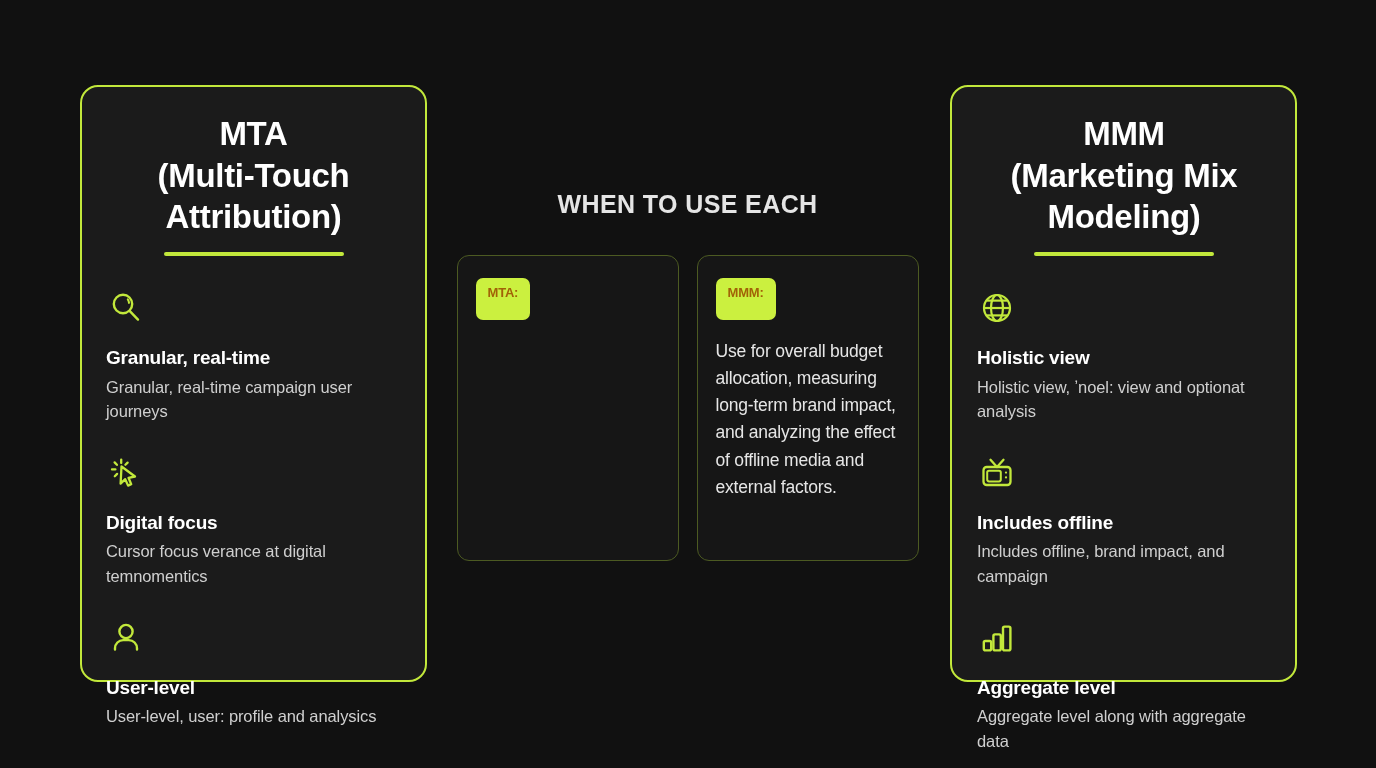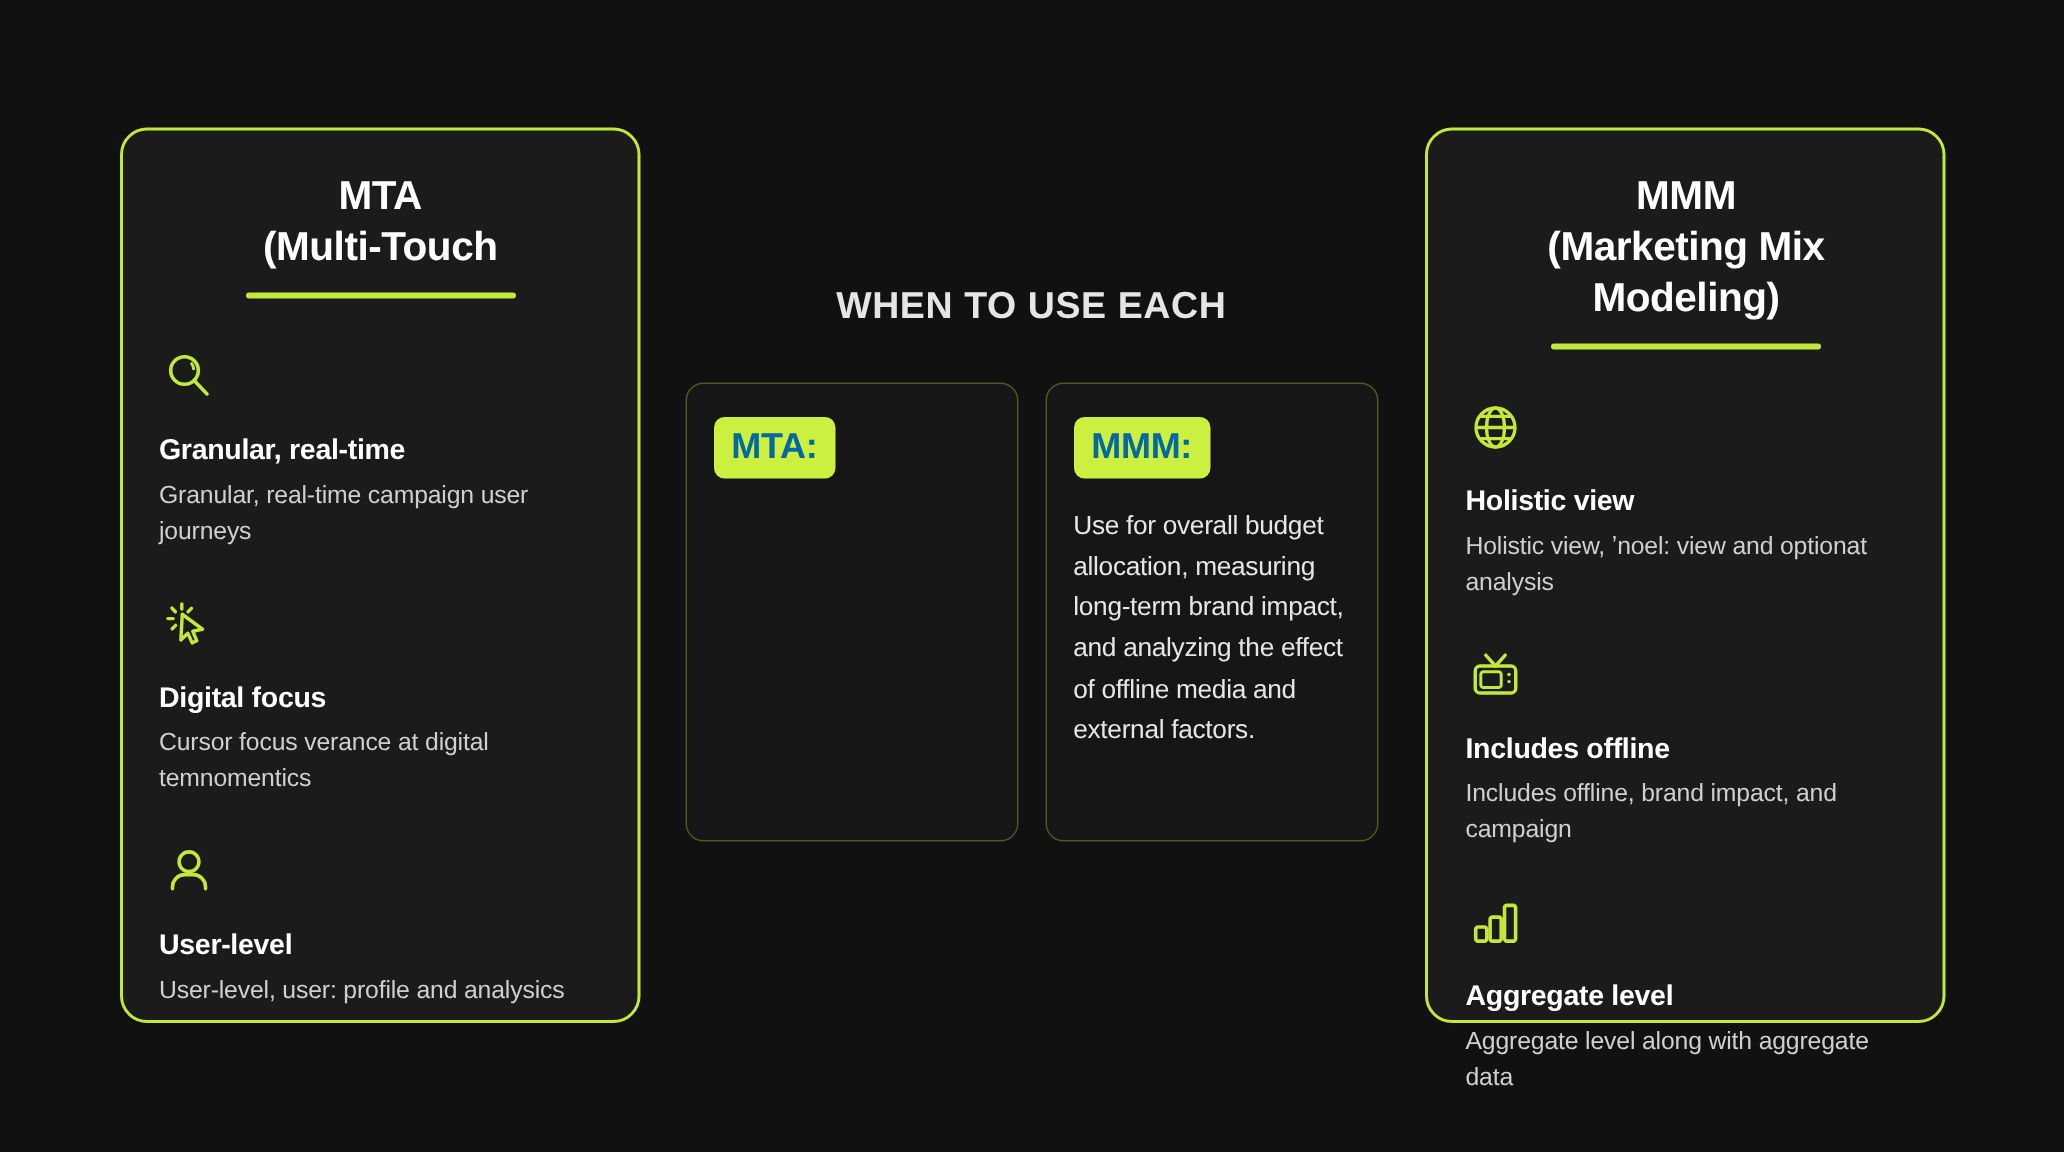--- a/index.html
+++ b/index.html
@@ -25,21 +25,21 @@
     background: #1b1b1b;
     border: 2px solid #c2e83b;
     border-radius: 18px;
     padding: 26px 24px 20px 24px;
   }
   .side-card.left  { left: 80px; }
   .side-card.right { left: 950px; padding-left: 25px; }
 
   .card-title {
     color: #ffffff;
-    font-size: 27px;
+    font-size: 33px;
     font-weight: bold;
     line-height: 1.26;
     text-align: center;
     letter-spacing: -0.3px;
   }
   .title-rule {
     width: 180px;
     height: 4px;
     background: #c2e83b;
     border-radius: 2px;
@@ -105,45 +105,46 @@
     background: #161616;
     border: 1px solid #4c5a22;
     border-radius: 12px;
     padding: 22px 18px 20px 18px;
   }
   .usecase-box.mmm { min-height: 306px; }
   .usecase-box.mta { min-height: 306px; }
   .badge {
     display: inline-block;
     background: #cbf03f;
-    color: #0369a1;
-    font-size: 24px;
+    color: #a16207;
+    font-size: 13px;
     font-weight: bold;
     line-height: 1;
-    padding: 8px 12px 9px 12px;
+    padding: 8px 12px 21px 12px;
     border-radius: 7px;
     letter-spacing: -0.2px;
   }
   .usecase-body {
     margin-top: 18px;
     color: #e6e6e6;
     font-size: 17.5px;
     line-height: 1.55;
     letter-spacing: -0.2px;
   }
 </style>
 </head>
 <body>
 
 <div class="stage">
 
   <div class="side-card left">
     <div class="card-title">
       <div>MTA</div>
       <div>(Multi-Touch</div>
+      <div>Attribution)</div>
     </div>
     <div class="title-rule"></div>
 
     <div class="feature-list">
 
       <div class="feature">
         <span class="feature-icon">
           <svg width="36" height="36" viewBox="0 0 36 36" fill="none" stroke="#c2e83b" stroke-width="2.4" stroke-linecap="round">
             <circle cx="15" cy="14" r="9.2"></circle>
             <path d="M19.8 9.4a6.2 6.2 0 0 1 1.2 3.5" stroke-width="2"></path>

